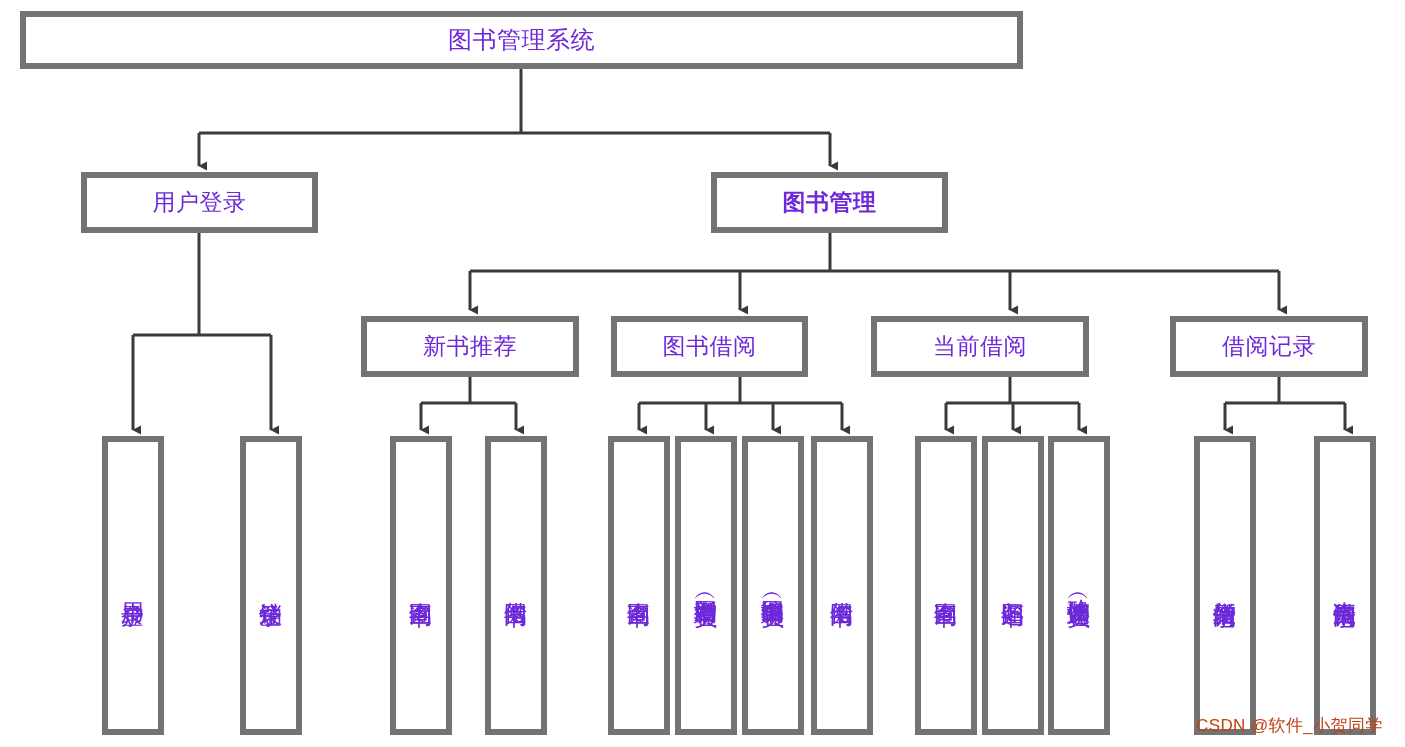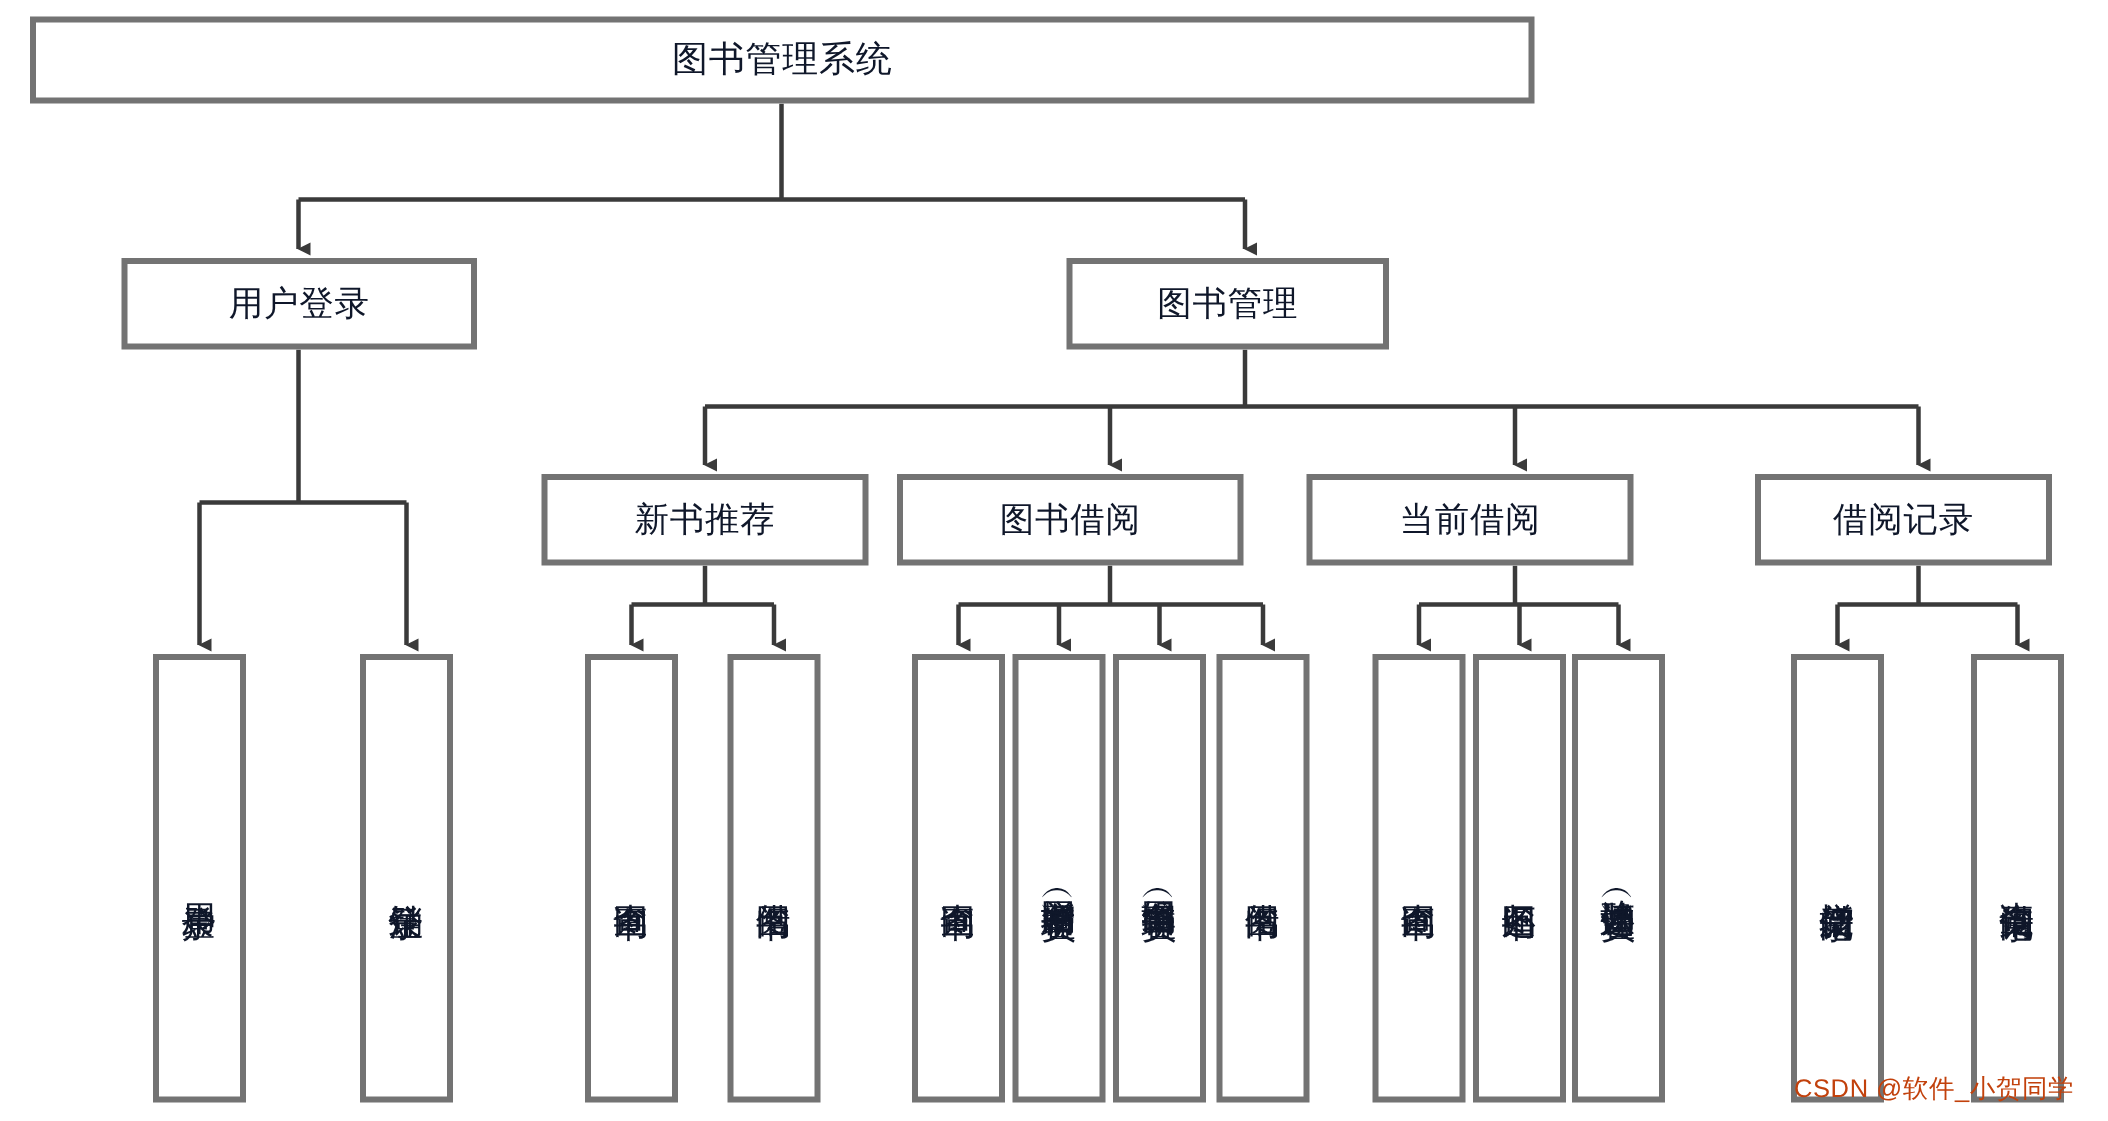--- a/index.html
+++ b/index.html
@@ -22,25 +22,25 @@
     left: 0;
     top: 0;
     width: 1405px;
     height: 747px;
     pointer-events: none;
   }
   .node {
     position: absolute;
     box-sizing: border-box;
     background: #ffffff;
-    border: 4px solid #737373;
+    border: 6px solid #737373;
     display: flex;
     align-items: center;
     justify-content: center;
-    color: #0f172a;
+    color: #6d28d9;
   }
   .node.horiz {
     font-size: 23px;
     line-height: 1.1;
     letter-spacing: 0.5px;
     white-space: nowrap;
   }
   .node.vert {
     writing-mode: vertical-rl;
     text-orientation: upright;
@@ -114,24 +114,24 @@
       <path d="M1279,377 L1279,403"></path>
       <path d="M1225,403 L1345,403"></path>
       <path d="M1225,403 L1225,430" marker-end="url(#arrow)"></path>
       <path d="M1345,403 L1345,430" marker-end="url(#arrow)"></path>
     </g>
   </svg>
 
   <div class="node horiz root" style="left:20px;top:11px;width:1003px;height:58px;">图书管理系统</div>
 
   <div class="node horiz" style="left:81px;top:172px;width:237px;height:61px;">用户登录</div>
-  <div class="node horiz" style="left:711px;top:172px;width:215px;height:61px;">图书管理</div>
+  <div class="node horiz" style="left:711px;top:172px;width:237px;height:61px;font-weight:bold;">图书管理</div>
 
   <div class="node horiz" style="left:361px;top:316px;width:218px;height:61px;text-align:right;">新书推荐</div>
-  <div class="node horiz" style="left:598px;top:316px;width:231px;height:61px;">图书借阅</div>
+  <div class="node horiz" style="left:611px;top:316px;width:197px;height:61px;">图书借阅</div>
   <div class="node horiz" style="left:871px;top:316px;width:218px;height:61px;">当前借阅</div>
   <div class="node horiz" style="left:1170px;top:316px;width:198px;height:61px;">借阅记录</div>
 
   <div class="node vert" style="left:102px;top:436px;width:62px;height:299px;">用户登录</div>
   <div class="node vert" style="left:240px;top:436px;width:62px;height:299px;">注销登录</div>
 
   <div class="node vert" style="left:390px;top:436px;width:62px;height:299px;">查询图书</div>
   <div class="node vert" style="left:485px;top:436px;width:62px;height:299px;">借阅图书</div>
 
   <div class="node vert" style="left:608px;top:436px;width:62px;height:299px;">查询图书</div>

